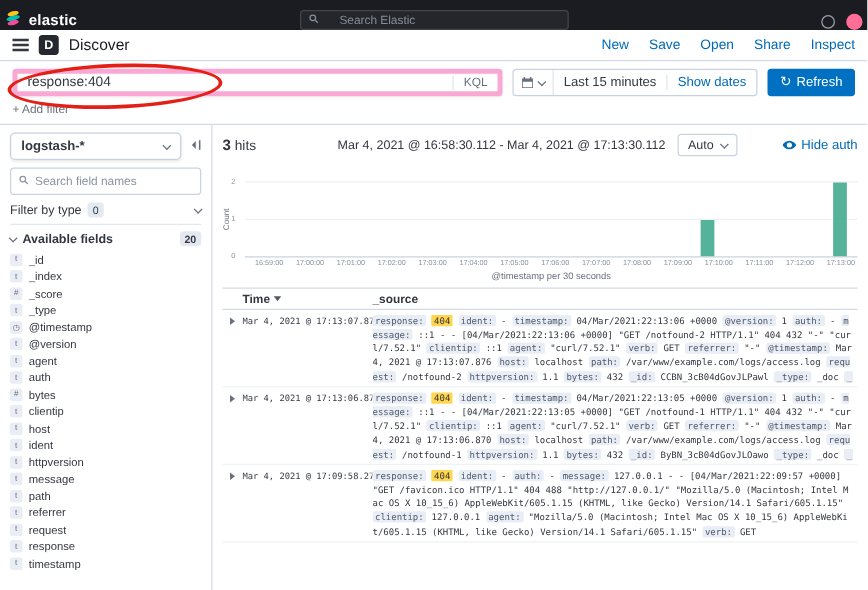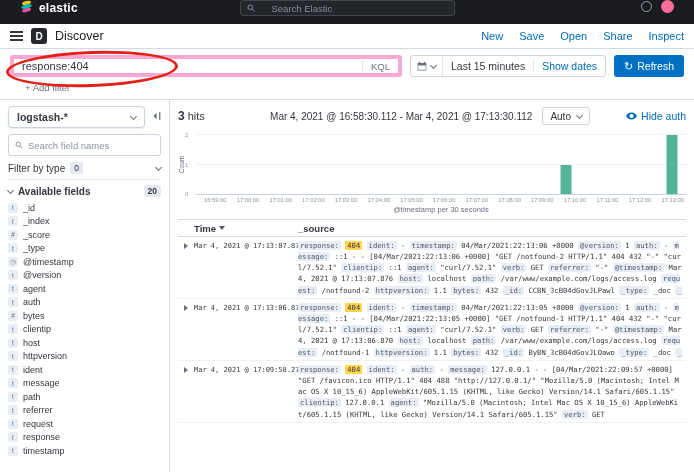--- a/index.html
+++ b/index.html
@@ -1,19 +1,19 @@
 <!DOCTYPE html>
 <html><head>
 <meta charset="utf-8">
 <style>
 *{box-sizing:border-box;margin:0;padding:0}
 html,body{width:694px;height:472px;overflow:hidden}
 body{font-family:"Liberation Sans",sans-serif;color:#343741;background:#fff;position:relative;display:flex;flex-direction:column;font-size:11px}
 
-.ghead{height:24px;background:#1b1c21;display:flex;align-items:flex-start;padding:0 20px;flex:0 0 24px}
+.ghead{height:24px;background:#1b1c21;display:flex;align-items:flex-end;padding:0 4px;flex:0 0 24px}
 .gl{width:190px;display:flex;align-items:center;gap:6px}
 .gc{flex:1;display:flex;justify-content:center}
 .gr{width:190px;display:flex;justify-content:flex-end;align-items:center;gap:9px}
 .brandtxt{color:#fff;font-size:12px;font-weight:700;letter-spacing:.2px}
 .gsearch{width:215px;height:16px;background:#25262b;border:1px solid #43454d;border-radius:3px;display:flex;align-items:center;gap:17px;padding:0 6px;color:#878d99;font-size:9.5px;cursor:text}
 .gicon-circle{width:11px;height:11px;border:1.5px solid #9aa0ab;border-radius:50%;cursor:pointer}
 .gavatar{width:13px;height:13px;border-radius:50%;background:#ff6e97;cursor:pointer}
 
 .appbar{height:25px;display:flex;align-items:center;gap:8px;padding:0 10px;border-bottom:1px solid #d3dae6;flex:0 0 25px}
 .burger{width:13px;display:flex;flex-direction:column;gap:2.5px;cursor:pointer}
@@ -26,42 +26,42 @@
 .qbar{display:flex;align-items:center;gap:8px;padding:6px 10px 3px;flex:0 0 auto}
 .qinput{flex:1;height:22px;border:4px solid #f9a8d4;border-radius:3px;background:#fff;display:flex;align-items:center;padding:0 8px;box-shadow:0 1px 2px rgba(0,0,0,.05);cursor:text}
 .qtext{font-size:11px;color:#343741}
 .kql{margin-left:auto;padding-left:8px;border-left:1px solid #e0e6ee;color:#69707d;font-size:9.5px;cursor:pointer}
 .dp{display:flex;align-items:center;height:22px;border:1px solid #c9d3e0;border-radius:3px;background:#fff}
 .dpcal{display:flex;align-items:center;gap:4px;padding:0 6px;border-right:1px solid #e0e6ee;height:100%;cursor:pointer}
 .dprange{padding:0 8px;font-size:10.5px;white-space:nowrap;cursor:pointer}
 .dpshow{padding:0 8px;border-left:1px solid #e0e6ee;color:#006bb4;font-size:10.5px;white-space:nowrap;cursor:pointer}
 .refresh{height:22px;background:#0071c2;color:#fff;border:none;border-radius:3px;display:flex;align-items:center;gap:4px;padding:0 10px;font-size:10.5px;font-family:inherit;cursor:pointer}
 .ricon{font-size:11px;line-height:1}
-.filterrow{padding:1px 25px 6px;border-bottom:1px solid #d3dae6;flex:0 0 auto}
+.filterrow{padding:1px 10px 6px;border-bottom:1px solid #d3dae6;flex:0 0 auto}
 .addfilter{color:#69707d;font-size:9.5px;cursor:pointer}
 
 .annotation{position:absolute;left:6px;top:51px;width:172px;height:36px;border:3px solid #e32017;border-radius:50%;transform:rotate(-2deg);z-index:40;pointer-events:none}
 
 .content{flex:1;display:flex;min-height:0}
 .sidebar{width:170px;flex:0 0 170px;border-right:1px solid #d3dae6;padding:6px 8px;overflow:hidden;display:flex;flex-direction:column}
 .iprow{display:flex;align-items:center;gap:6px;margin-bottom:6px}
 .ipbtn{flex:1;display:flex;align-items:center;justify-content:space-between;height:22px;padding:0 8px;background:#fff;border:1px solid #c9d3e0;border-radius:4px;font-size:10.5px;font-weight:700;color:#343741;box-shadow:0 1px 2px rgba(0,0,0,.08);cursor:pointer;font-family:inherit}
 .fsearch{height:22px;border:1px solid #c9d3e0;border-radius:3px;display:flex;align-items:center;gap:5px;padding:0 6px;color:#8b93a1;font-size:9.5px;margin-bottom:6px;background:#fff;cursor:text}
 .ftype{display:flex;align-items:center;gap:5px;font-size:10px;padding-bottom:5px;border-bottom:1px solid #e3e8ef;margin-bottom:5px;cursor:pointer}
 .cnt{background:#e4e9f1;border-radius:3px;padding:0 4px;font-size:8.5px;line-height:12px;color:#343741}
 .mlauto{margin-left:auto}
 .avail{display:flex;align-items:center;gap:5px;font-size:10px;font-weight:700;margin-bottom:4px}
 .fields{list-style:none;overflow:hidden}
 .field{display:flex;align-items:center;gap:5px;height:13.5px;font-size:9px;cursor:pointer}
 .ficon{width:10px;height:10px;border-radius:2px;background:#e9edf4;color:#69707d;font-size:6.5px;display:flex;align-items:center;justify-content:center;flex:0 0 10px}
 .fname{white-space:nowrap;overflow:hidden;text-overflow:ellipsis}
 .chev{width:5px;height:5px;border-right:1.3px solid #69707d;border-bottom:1.3px solid #69707d;transform:rotate(45deg);display:inline-block;position:relative;top:-1px}
 
 .main{flex:1;padding:6px 8px 0;display:flex;flex-direction:column;min-width:0}
-.hitsrow{display:flex;align-items:center;height:20px;margin-bottom:5px;gap:8px}
+.hitsrow{display:flex;align-items:center;height:20px;margin-bottom:16px;gap:8px}
 .hits{font-size:11px;width:56px;flex:0 0 56px}
 .hits b{font-size:12px}
 .hcenter{flex:1;display:flex;align-items:center;justify-content:center;gap:10px;min-width:0}
 .rtitle{font-size:10px;font-weight:400;white-space:nowrap;overflow:hidden}
 .interval{display:flex;align-items:center;gap:6px;border:1px solid #c9d3e0;border-radius:3px;height:18px;padding:0 7px;font-size:10px;background:#fff;cursor:pointer}
 .hidechart{display:flex;align-items:center;gap:4px;color:#006bb4;font-size:10.5px;cursor:pointer;white-space:nowrap}
 .chart{position:relative;margin:4px 0 2px;padding-left:18px}
 .ylab{position:absolute;left:-5px;top:26px;transform:rotate(-90deg);font-size:6.5px;color:#69707d}
 .plot{position:relative;height:60px;border-bottom:1px solid #c9d3e0}
 .grid{position:absolute;left:0;right:0;border-top:1px solid #edf0f5;height:0}
@@ -231,25 +231,25 @@
         <li class="field">
           <span class="ficon">t</span>
           <span class="fname">clientip</span>
         </li>
         <li class="field">
           <span class="ficon">t</span>
           <span class="fname">host</span>
         </li>
         <li class="field">
           <span class="ficon">t</span>
+          <span class="fname">ident</span>
+        </li>
+        <li class="field">
+          <span class="ficon">t</span>
           <span class="fname">httpversion</span>
-        </li>
-        <li class="field">
-          <span class="ficon">t</span>
-          <span class="fname">ident</span>
         </li>
         <li class="field">
           <span class="ficon">t</span>
           <span class="fname">message</span>
         </li>
         <li class="field">
           <span class="ficon">t</span>
           <span class="fname">path</span>
         </li>
         <li class="field">

